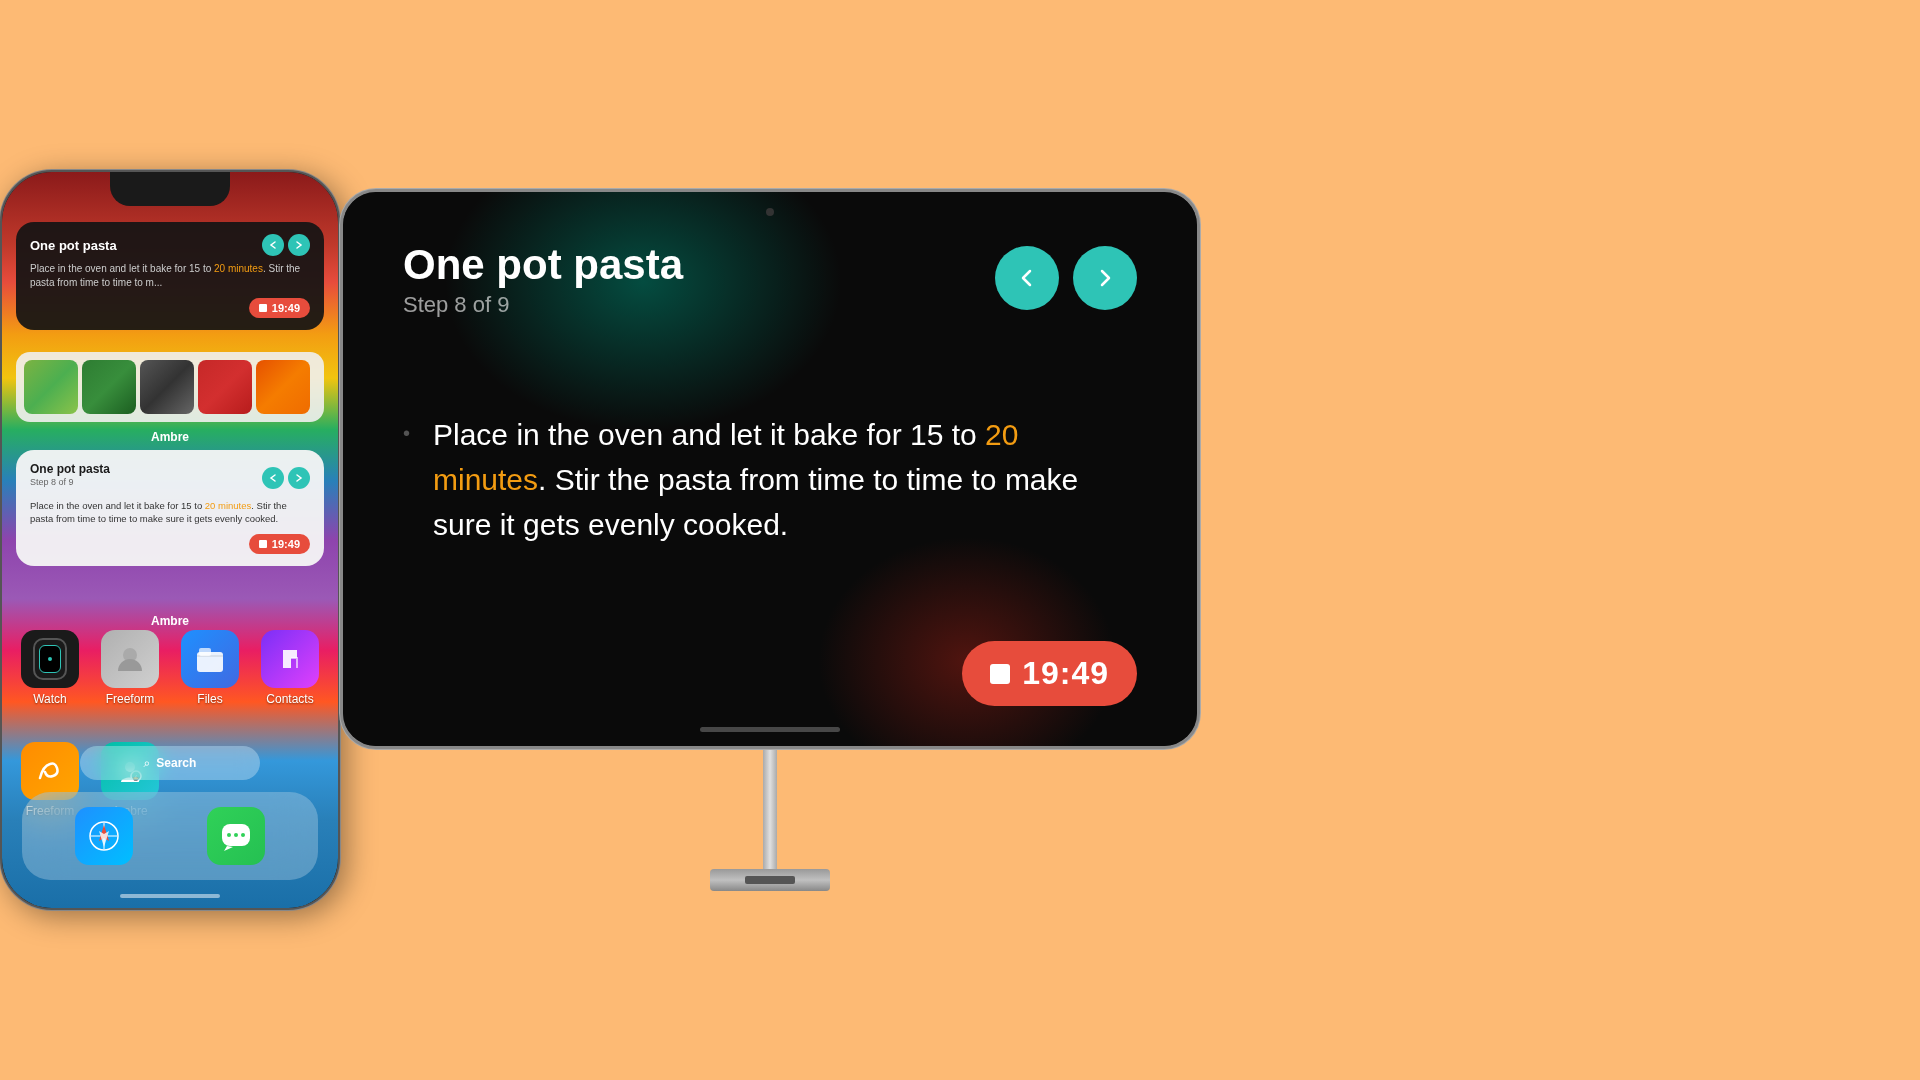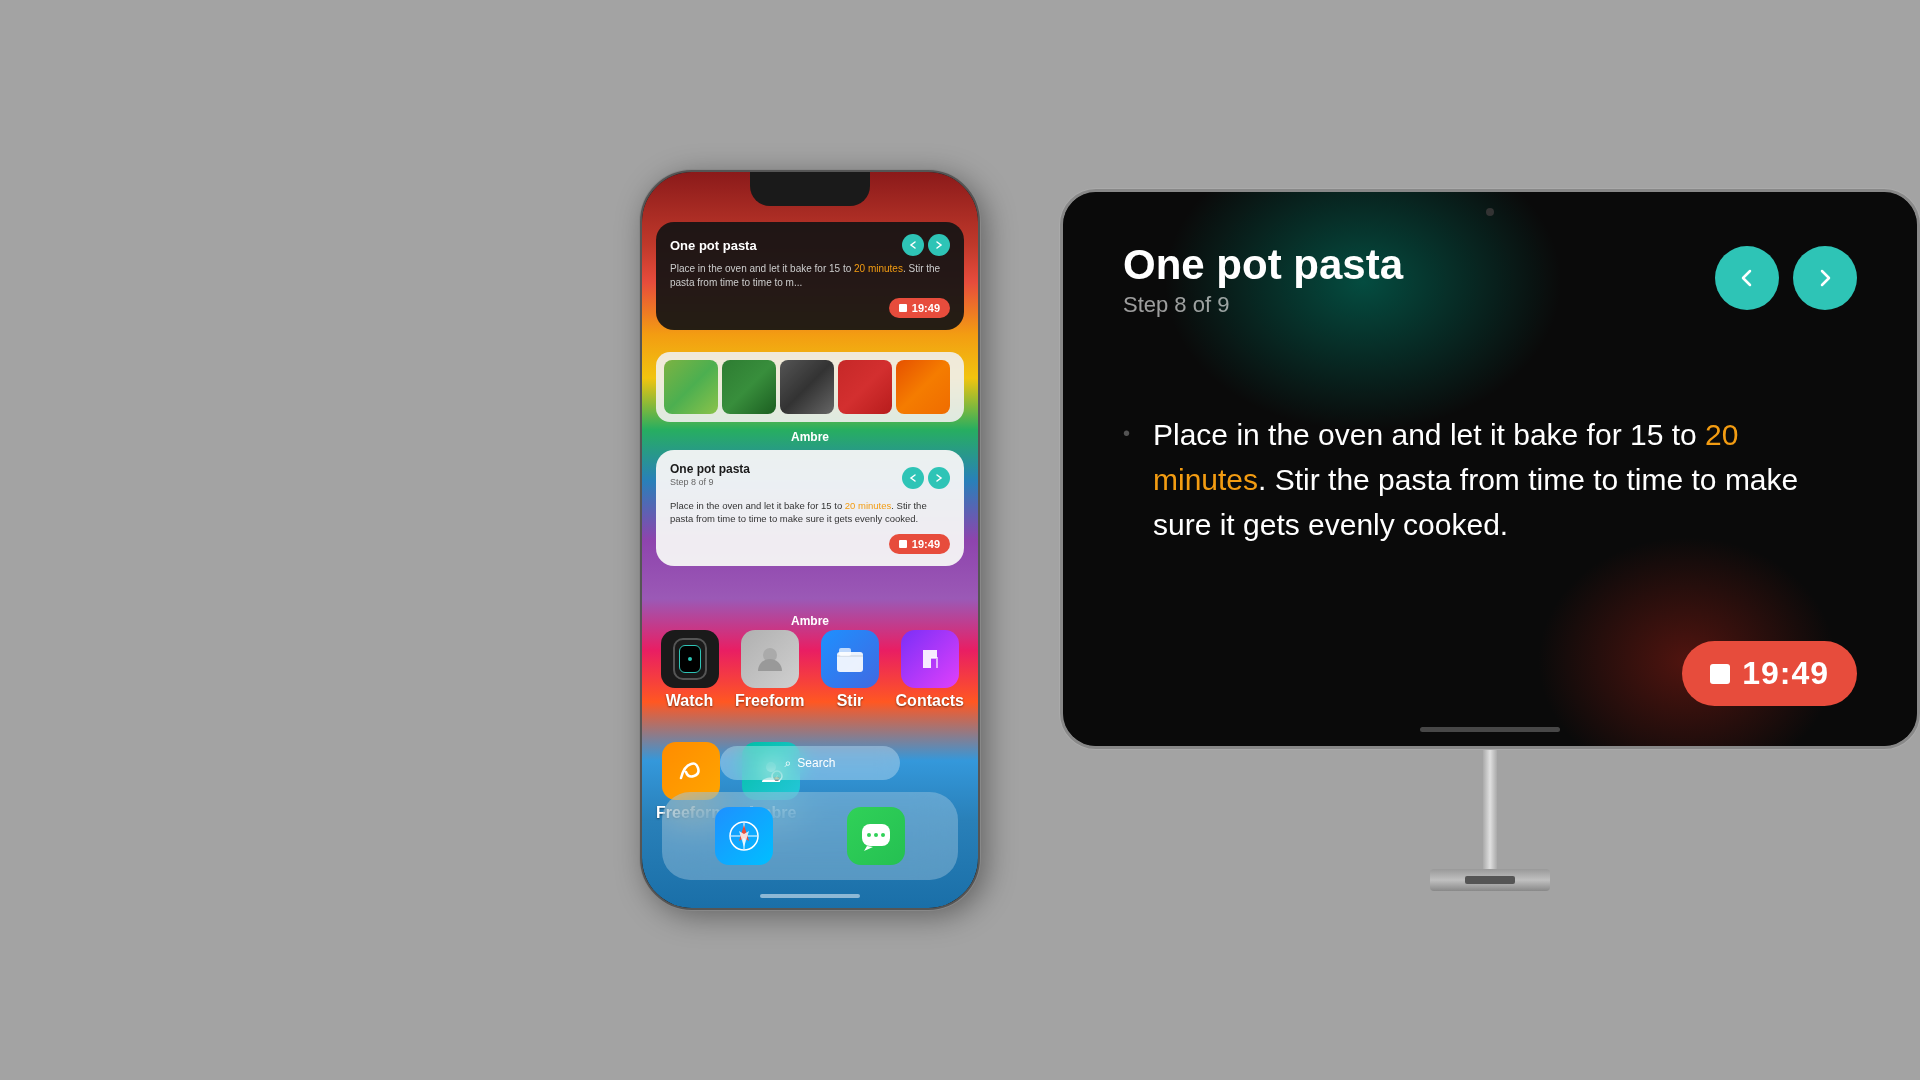--- a/index.html
+++ b/index.html
@@ -10,25 +10,24 @@
       display: flex;
       align-items: center;
       justify-content: center;
       font-family: -apple-system, BlinkMacSystemFont, 'SF Pro Display', 'Helvetica Neue', sans-serif;
       overflow: hidden;
     }
 
     .scene {
       display: flex;
       align-items: center;
-      justify-content: flex-end;
-      gap: 80px;
+      justify-content: flex-start;
       width: 100%;
       height: 100%;
-      background: #a3a3a3;
+      background: #fdba74;
     }
 
     
     .phone-wrapper {
       position: relative;
       display: flex;
       align-items: center;
       justify-content: center;
     }
 
@@ -309,23 +308,23 @@
       height: 58px;
       border-radius: 14px;
       display: flex;
       align-items: center;
       justify-content: center;
       font-size: 28px;
     }
 
     .app-label {
       color: white;
-      font-size: 16px;
+      font-size: 12px;
       text-align: center;
-      font-weight: 700;
+      font-weight: 400;
       text-shadow: 0 1px 2px rgba(0,0,0,0.5);
     }
 
     .app-watch { background: #1a1a1a; }
     .app-contacts { background: linear-gradient(135deg, #b0b0b0, #d0d0d0); }
     .app-files { background: linear-gradient(135deg, #1E90FF, #4169E1); }
     .app-shortcuts { background: linear-gradient(135deg, #7B2FF7, #E040FB); }
     .app-freeform { background: linear-gradient(135deg, #FF8C00, #FFA500); }
     .app-ambre { background: linear-gradient(135deg, #00BFA5, #26C6DA); }
 
@@ -361,21 +360,21 @@
     }
 
     .search-icon-phone {
       font-size: 12px;
       color: white;
     }
 
     .search-text-phone {
       color: white;
       font-size: 12px;
-      font-weight: 400;
+      font-weight: 700;
     }
 
     
     .phone-dock {
       position: absolute;
       bottom: 28px;
       left: 20px;
       right: 20px;
       height: 88px;
       background: rgba(255,255,255,0.25);
@@ -753,21 +752,21 @@
             <span class="app-label">Freeform</span>
           </div>
           <div class="app-icon-wrap">
             <div class="app-icon app-files">
               <svg width="30" height="30" viewBox="0 0 30 30">
                   <rect x="2" y="8" width="26" height="20" rx="3" fill="rgba(255,255,255,0.9)"></rect>
                   <path d="M2 12h26" stroke="rgba(0,0,0,0.15)" stroke-width="1"></path>
                   <rect x="4" y="4" width="12" height="8" rx="2" fill="rgba(255,255,255,0.7)"></rect>
                 </svg>
             </div>
-            <span class="app-label">Stir</span>
+            <span class="app-label">Files</span>
           </div>
           <div class="app-icon-wrap">
             <div class="app-icon app-shortcuts">
               <svg width="30" height="30" viewBox="0 0 30 30">
                 <path d="M8 6 L22 6 L22 14 L16 14 L16 24 L8 24 Z" fill="rgba(255,255,255,0.9)"></path>
                 <path d="M16 14 L22 14 L22 24" fill="none" stroke="rgba(255,255,255,0.6)" stroke-width="2"></path>
               </svg>
             </div>
             <span class="app-label">Contacts</span>
           </div>

